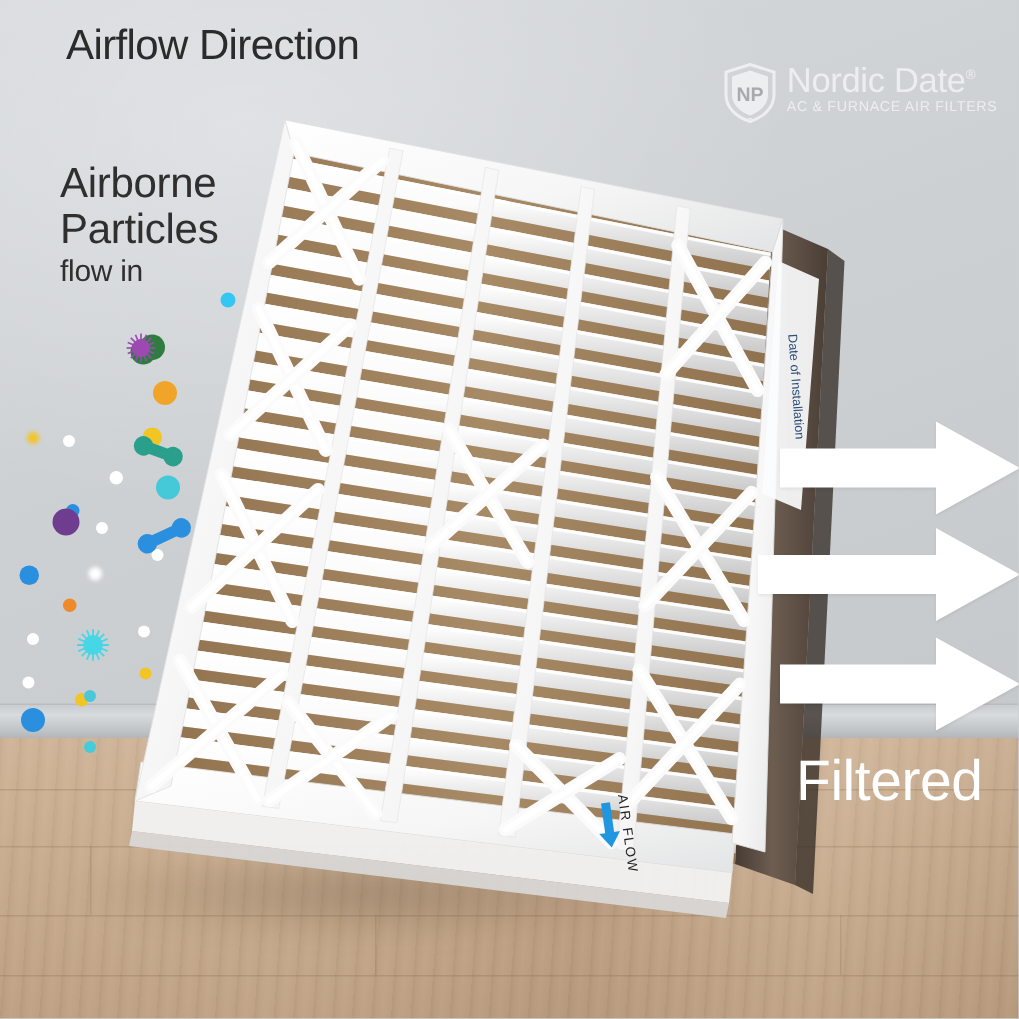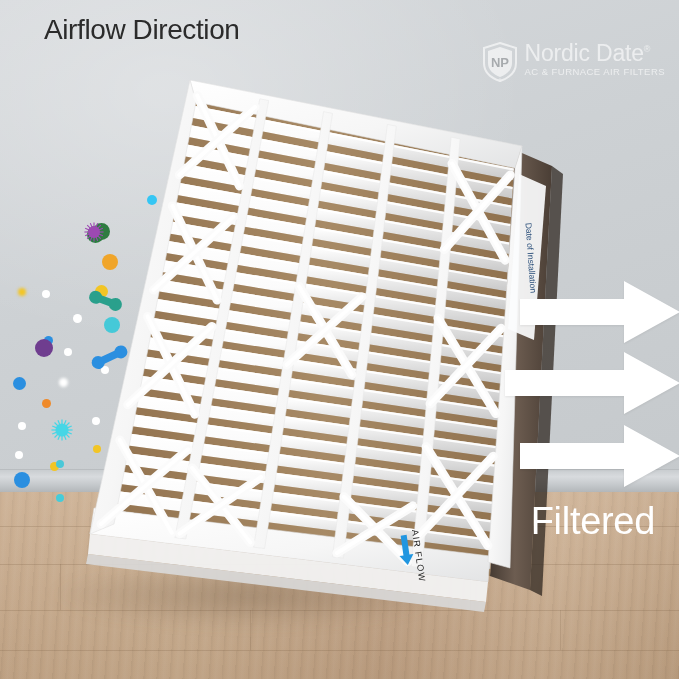--- a/index.html
+++ b/index.html
@@ -605,20 +605,25 @@
     </svg>
   </div>
   <div class="arrow" style="left:520px;top:425px;">
     <svg width="160" height="62" viewBox="0 0 160 62">
       <polygon points="0,18 104,18 104,0 160,31 104,62 104,44 0,44" fill="#ffffff"></polygon>
     </svg>
   </div>
 
   <div class="title">Airflow Direction</div>
 
+  <div class="airborne">
+    <span>Airborne</span><br>
+    <span>Particles</span>
+    <span class="sub">flow in</span>
+  </div>
 
   <div class="filtered">
     <span class="big">Filtered</span>
   </div>
 
   <div class="logo">
     <div class="logo-shield">
       <svg width="36" height="40" viewBox="0 0 36 40">
         <path d="M18 1 L34 6 V21 C34 30 27 36 18 39 C9 36 2 30 2 21 V6 Z" fill="none" stroke="#ffffff" stroke-width="2"></path>
         <path d="M18 5 L30 9 V21 C30 28 24.5 32.6 18 35 C11.5 32.6 6 28 6 21 V9 Z" fill="#ffffff"></path>

